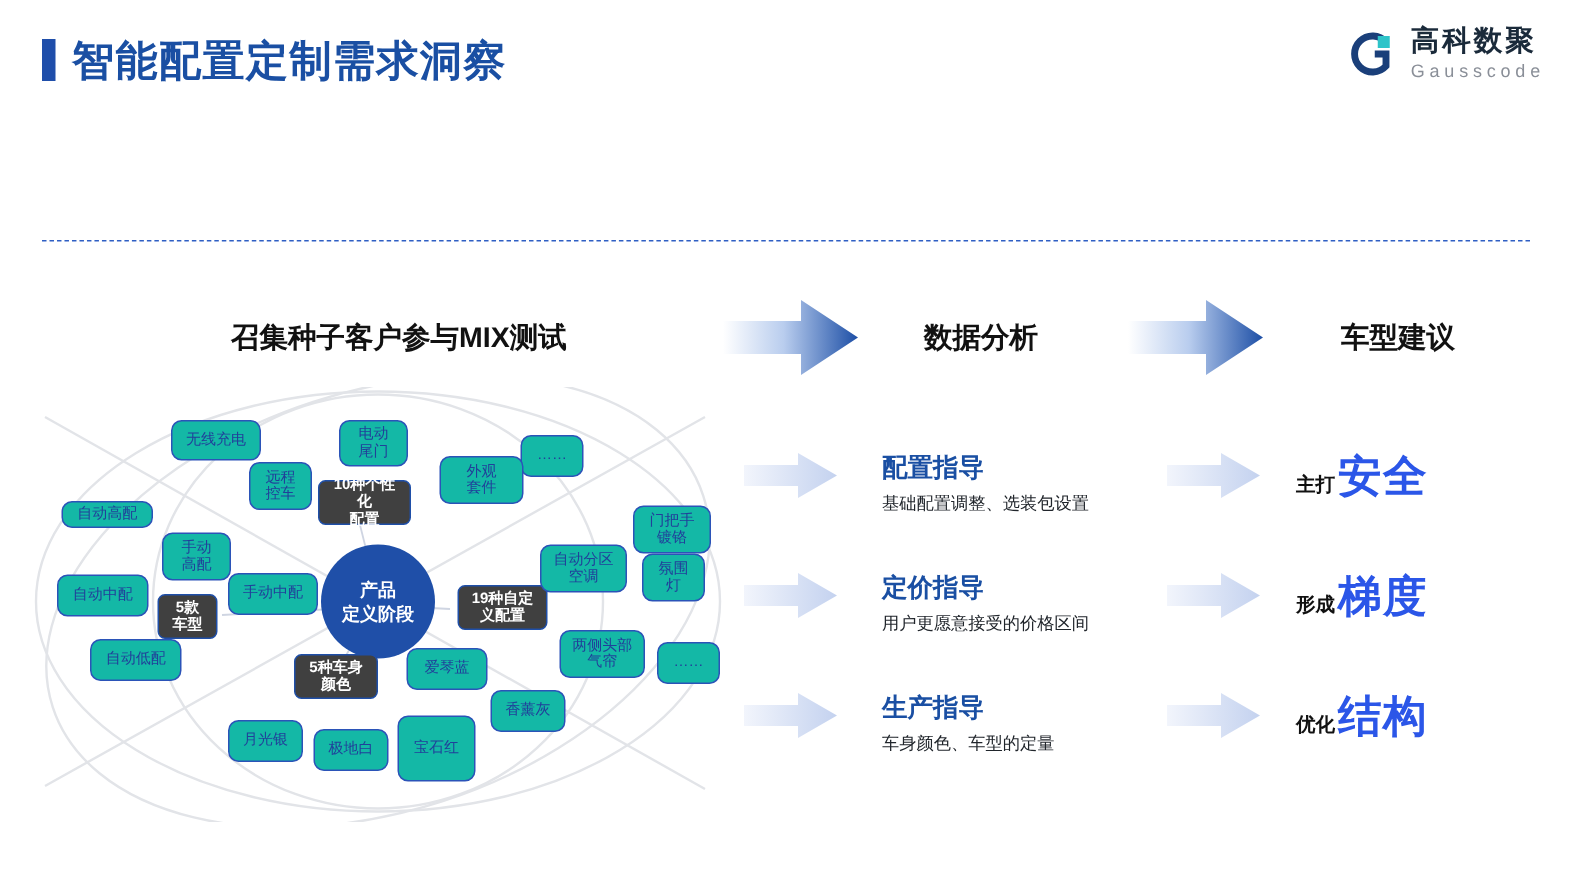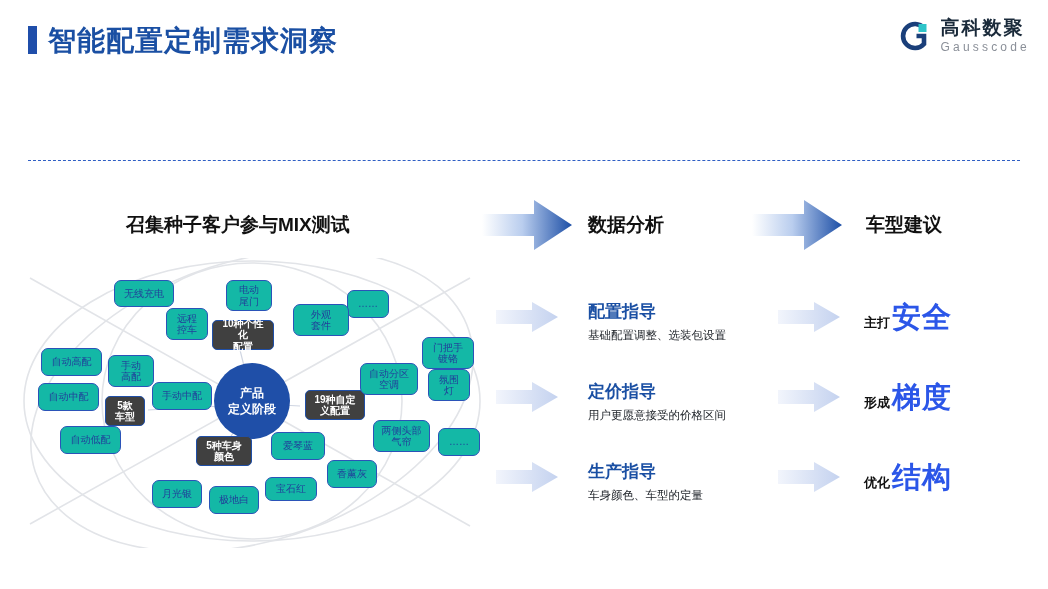--- a/index.html
+++ b/index.html
@@ -31,21 +31,21 @@
     text-align:center; font-size:22px; color:#1b1b1b; white-space:nowrap;
   }
   .subtitle b { color:#2b56d6; font-weight:bold; }
   .divider {
     position:absolute; left:28px; top:160px; width:992px; height:0;
     border-top:1.5px dashed #2f5fc4;
   }
 
   
   .col-head {
-    position:absolute; font-size:19px; font-weight:bold; color:#111; white-space:nowrap;
+    position:absolute; font-size:19px; font-weight:bold; color:#111; white-space:nowrap;margin-left:28px;
   }
   #head-left   { left:126px; top:212px; }
   #head-mid    { left:588px; top:212px; }
   #head-right  { left:866px; top:212px; }
 
   
   .big-arrow { position:absolute; top:200px; width:90px; height:50px; }
 
   
   .map { position:absolute; left:0px; top:258px; width:500px; height:290px; }
@@ -156,37 +156,37 @@
     <div class="node" style="left:114px; top:22px;  width:60px; height:27px;">无线充电</div>
     <div class="node" style="left:226px; top:22px;  width:46px; height:31px;">电动
 尾门</div>
     <div class="node" style="left:347px; top:32px;  width:42px; height:28px;">……</div>
     <div class="node" style="left:166px; top:50px;  width:42px; height:32px;">远程
 控车</div>
     <div class="node" style="left:293px; top:46px;  width:56px; height:32px;">外观
 套件</div>
     <div class="node" style="left:422px; top:79px;  width:52px; height:32px;">门把手
 镀铬</div>
-    <div class="node" style="left:41px;  top:90px;  width:61px; height:28px;">自动高配</div>
+    <div class="node" style="left:41px;  top:76px;  width:61px; height:18px;">自动高配</div>
     <div class="node" style="left:108px; top:97px;  width:46px; height:32px;">手动
 高配</div>
     <div class="node" style="left:360px; top:105px; width:58px; height:32px;">自动分区
 空调</div>
     <div class="node" style="left:428px; top:111px; width:42px; height:32px;">氛围
 灯</div>
     <div class="node" style="left:38px;  top:125px; width:61px; height:28px;">自动中配</div>
     <div class="node" style="left:152px; top:124px; width:60px; height:28px;">手动中配</div>
     <div class="node" style="left:373px; top:162px; width:57px; height:32px;">两侧头部
 气帘</div>
     <div class="node" style="left:438px; top:170px; width:42px; height:28px;">……</div>
     <div class="node" style="left:60px;  top:168px; width:61px; height:28px;">自动低配</div>
     <div class="node" style="left:271px; top:174px; width:54px; height:28px;">爱琴蓝</div>
     <div class="node" style="left:152px; top:222px; width:50px; height:28px;">月光银</div>
     <div class="node" style="left:327px; top:202px; width:50px; height:28px;">香薰灰</div>
-    <div class="node" style="left:265px; top:219px; width:52px; height:24px;">宝石红</div>
+    <div class="node" style="left:265px; top:219px; width:52px; height:44px;">宝石红</div>
     <div class="node" style="left:209px; top:228px; width:50px; height:28px;">极地白</div>
   </div>
 
   <svg class="row-arrow" style="left:496px; top:302px;" viewBox="0 0 62 30">
     <defs>
         <linearGradient id="ra1" x1="0" y1="0" x2="1" y2="0">
       <stop offset="0%" stop-color="#f2f5fc"></stop>
           <stop offset="100%" stop-color="#c4d2ef"></stop>
         </linearGradient>
       </defs>

